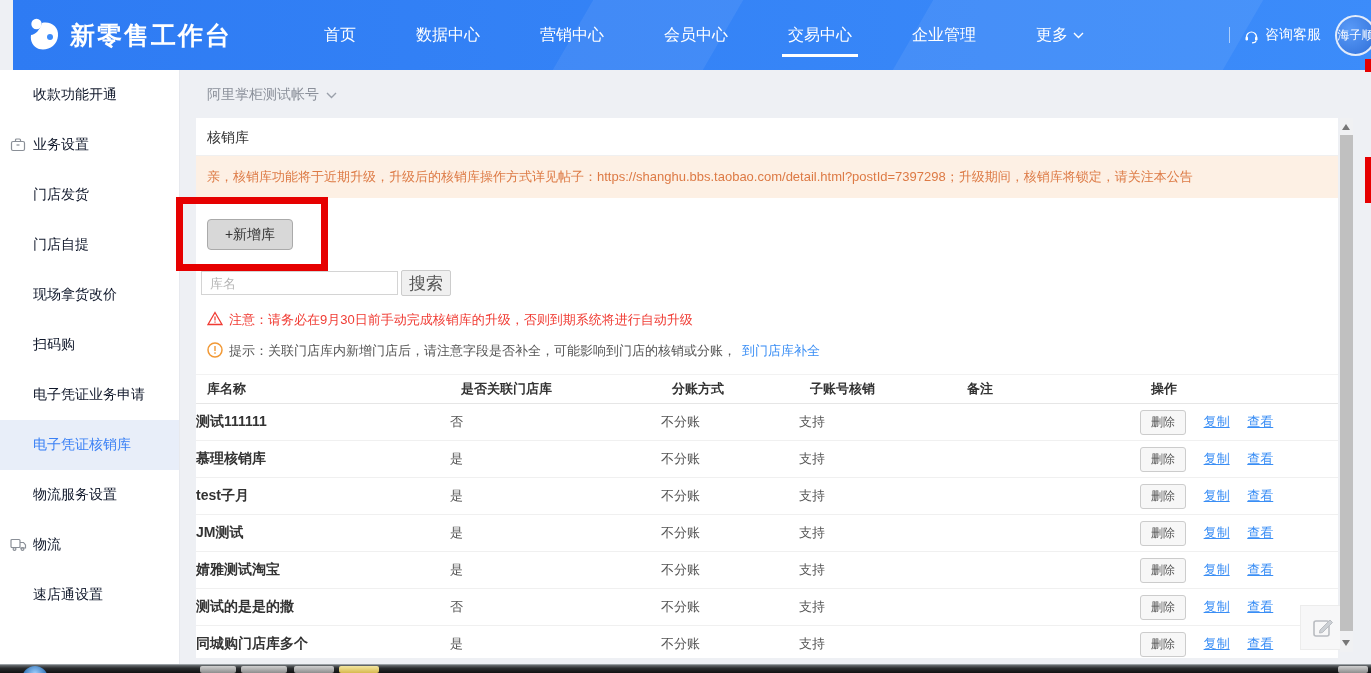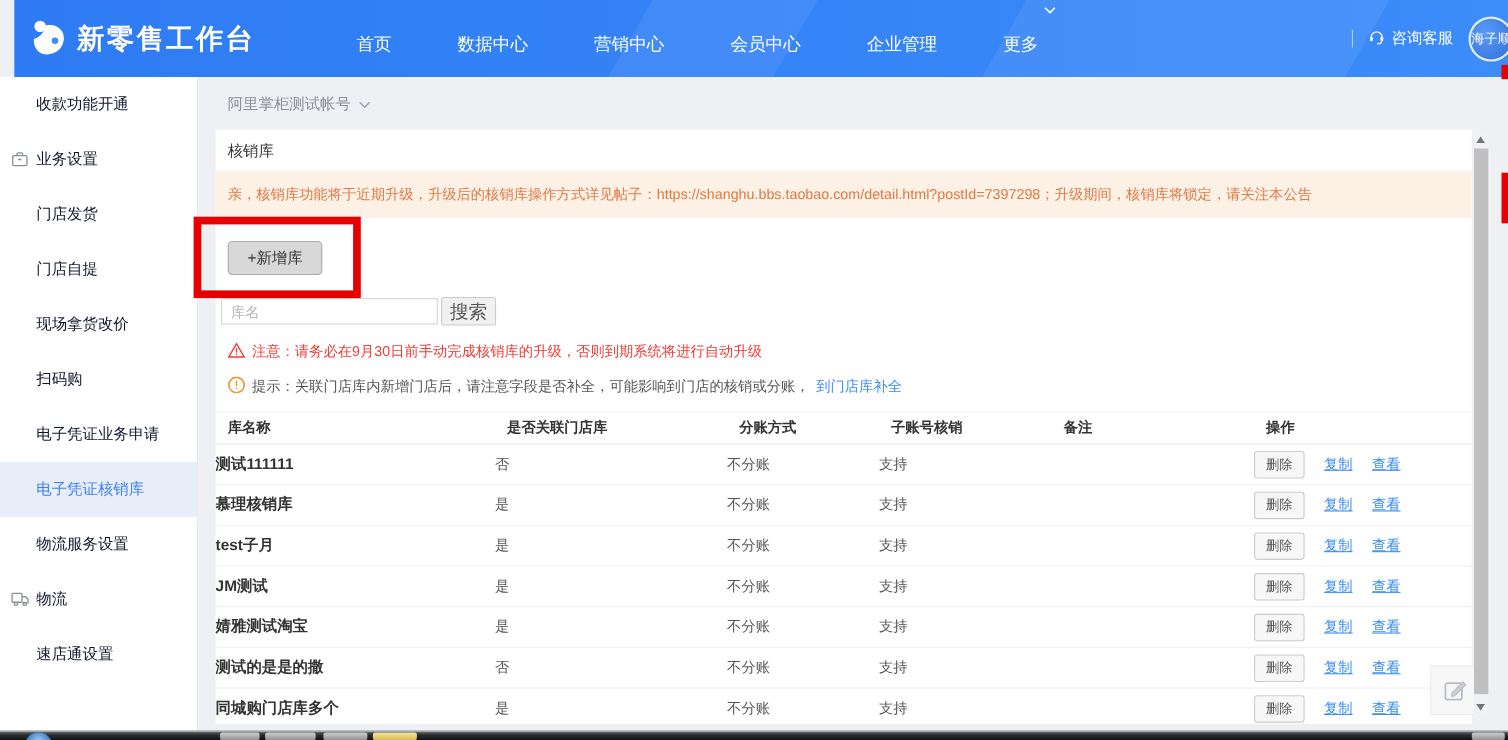--- a/index.html
+++ b/index.html
@@ -8,25 +8,25 @@
 
   
   .topnav { position:absolute; left:13px; top:0; width:1371px; height:70px;
     background:linear-gradient(90deg,#2e7bf3,#3c8cfa); display:flex; align-items:center; color:#fff; overflow:hidden; z-index:5;}
   .topnav .deco1,.topnav .deco2 { position:absolute; background:rgba(255,255,255,0.07); transform:skewX(-30deg); }
   .topnav .deco1 { left:560px; top:-20px; width:150px; height:110px; }
   .topnav .deco2 { left:900px; top:-20px; width:330px; height:110px; }
   .logo { display:flex; align-items:center; margin-left:16px; z-index:2;}
   .logo-text { font-size:25px; font-weight:bold; letter-spacing:2px; margin-left:9px; }
   .nav-items { display:flex; margin-left:62px; z-index:2; }
-  .nav-item { position:relative; font-size:16px; padding:0 22px; height:58px; line-height:70px; margin:0 8px; cursor:pointer; display:flex; gap:5px;}
+  .nav-item { position:relative; font-size:16px; padding:0 22px; height:58px; line-height:70px; margin:0 8px; cursor:pointer; display:flex; align-items:center; gap:5px;}
   .nav-item.active::after { content:""; position:absolute; left:16px; right:16px; bottom:7px; height:3px; background:#fff; }
   .nav-right { position:absolute; right:8px; top:0; height:70px; display:flex; align-items:center; z-index:2;}
   .nav-divider { width:1px; height:16px; background:rgba(255,255,255,0.55); margin-right:14px; }
-  .service { display:flex; align-items:flex-start; gap:6px; font-size:14px; margin-right:14px; cursor:pointer;}
+  .service { display:flex; align-items:flex-end; gap:6px; font-size:14px; margin-right:14px; cursor:pointer;}
   .avatar { width:41px; height:41px; border-radius:50%; border:2px solid rgba(255,255,255,0.85);
     background:radial-gradient(circle at 35% 35%,#5a9bf8,#2f6fd8); display:flex; align-items:center; justify-content:center;
     font-size:12px; color:#fff; cursor:pointer; }
 
   
   .sidebar { position:absolute; left:0; top:70px; width:180px; height:594px; background:#fff; border-right:1px solid #e7e9ee; z-index:2;}
   .side-item { position:relative; height:50px; display:flex; align-items:center; font-size:14px; color:#0f172a; cursor:pointer; }
   .side-item .txt { margin-left:33px; }
   .side-item .ico { position:absolute; left:10px; top:17px; width:16px; height:16px; }
   .side-item.active { background:#e8eef9; color:#3a80f5; }
@@ -102,20 +102,23 @@
         <span>首页</span>
       </div>
       <div class="nav-item">
         <span>数据中心</span>
       </div>
       <div class="nav-item">
         <span>营销中心</span>
       </div>
       <div class="nav-item">
         <span>会员中心</span>
+      </div>
+      <div class="nav-item active">
+        <span>交易中心</span>
       </div>
       <div class="nav-item">
         <span>企业管理</span>
       </div>
       <div class="nav-item">
         <span>更多</span>
         <span>
           <svg width="11" height="7" viewBox="0 0 11 7">
             <path d="M1 1 L5.5 5.5 L10 1" stroke="#fff" stroke-width="1.4" fill="none"></path>
           </svg>

